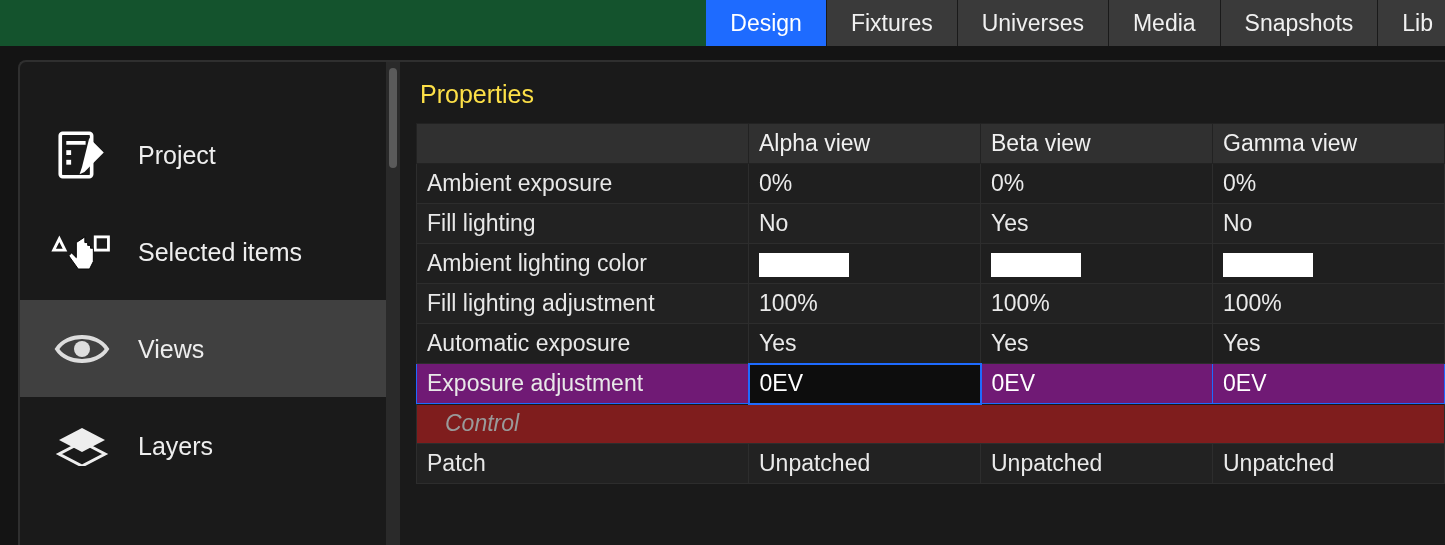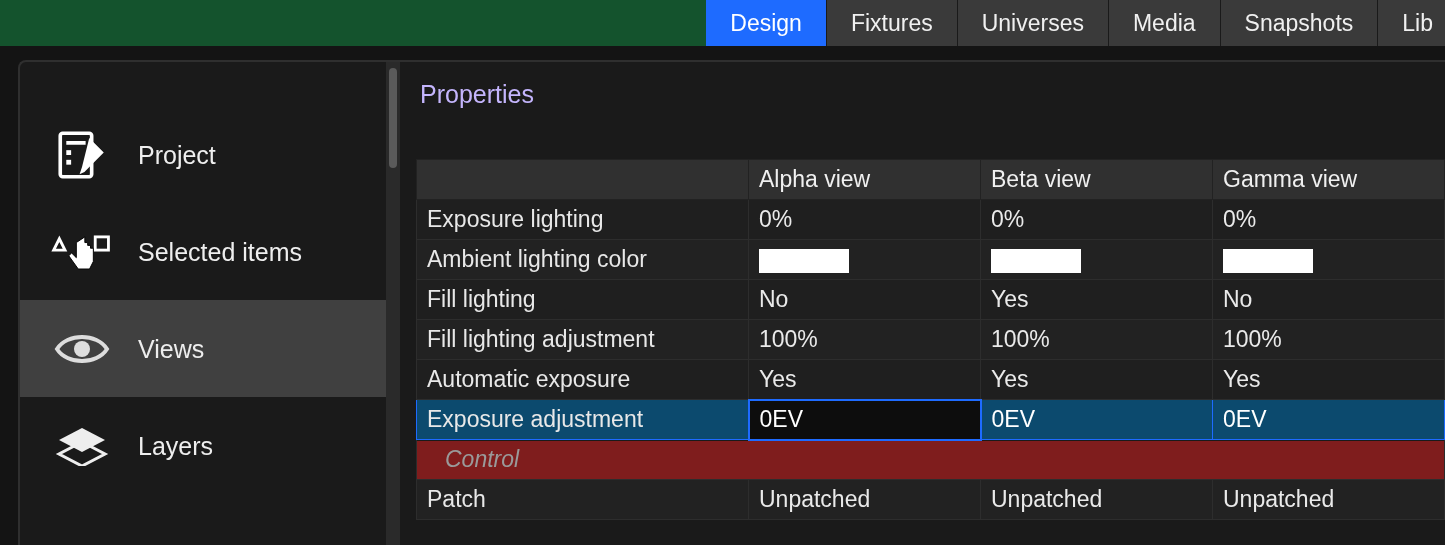--- a/index.html
+++ b/index.html
@@ -123,49 +123,48 @@
   }
 
   
   .content {
     flex: 1 1 auto;
     padding: 12px 0 0 16px;
     overflow: hidden;
   }
   .section-title {
     font-size: 25px;
-    color: #c4b5fd;
+    color: #fde047;
     padding: 6px 0 14px 4px;
   }
 
   table.props {
     width: 100%;
     border-collapse: collapse;
     table-layout: fixed;
-    margin-top: 36px;
   }
   table.props th, table.props td {
     text-align: left;
     font-weight: 400;
     font-size: 23px;
     color: #eaeaea;
     padding: 5px 10px;
     border: 1px solid #2d2d2d;
     height: 40px;
     overflow: hidden;
     white-space: nowrap;
   }
   table.props thead tr { background: #303030; }
   table.props th { color: #f0f0f0; border-color:#222;}
   table.props th.prop-col { width: 332px; }
   table.props tbody tr { background: #1f1f1f; }
   table.props tbody tr:nth-child(even) { background: #222; }
   table.props td.label { color: #e8e8e8; }
 
-  tr.selected td { background: #0c4a6e; color: #fff; border-color:#1e6bff; }
+  tr.selected td { background: #701a75; color: #fff; border-color:#1e6bff; }
   tr.selected td.editing {
     background: #0d0d0d;
     border: 2px solid #1e6bff;
     color: #fff;
   }
 
   .color-swatch {
     display: inline-block;
     width: 90px;
     height: 24px;
@@ -254,36 +253,36 @@
           <thead>
               <tr>
                 <th class="prop-col"></th>
                 <th>Alpha view</th>
                 <th>Beta view</th>
                 <th>Gamma view</th>
               </tr>
             </thead>
           <tbody>
               <tr>
-                <td class="label">Exposure lighting</td>
+                <td class="label">Ambient exposure</td>
                 <td>0%</td>
                 <td>0%</td>
                 <td>0%</td>
+              </tr>
+              <tr>
+                <td class="label">Fill lighting</td>
+                <td>No</td>
+                <td>Yes</td>
+                <td>No</td>
               </tr>
               <tr>
                 <td class="label">Ambient lighting color</td>
                 <td><span class="color-swatch" style="background: rgb(255, 255, 255);"></span></td>
                 <td><span class="color-swatch" style="background: rgb(255, 255, 255);"></span></td>
                 <td><span class="color-swatch" style="background: rgb(255, 255, 255);"></span></td>
-              </tr>
-              <tr>
-                <td class="label">Fill lighting</td>
-                <td>No</td>
-                <td>Yes</td>
-                <td>No</td>
               </tr>
               <tr>
                 <td class="label">Fill lighting adjustment</td>
                 <td>100%</td>
                 <td>100%</td>
                 <td>100%</td>
               </tr>
               <tr>
                 <td class="label">Automatic exposure</td>
                 <td>Yes</td>

